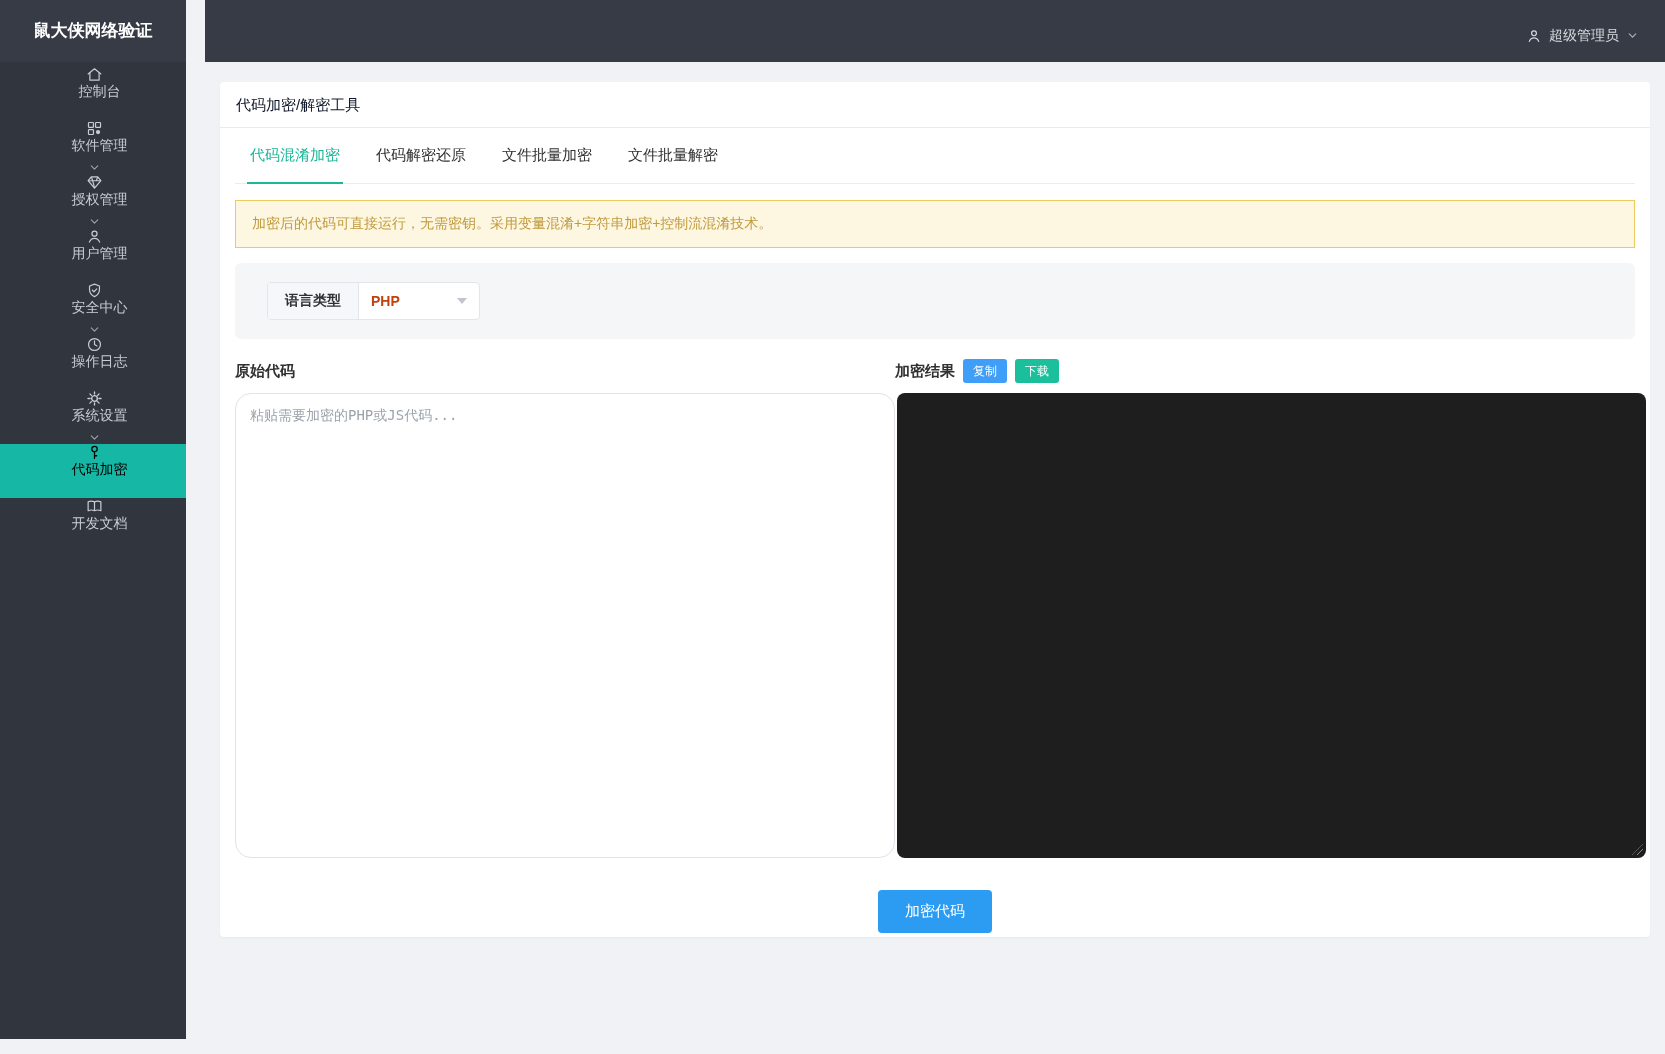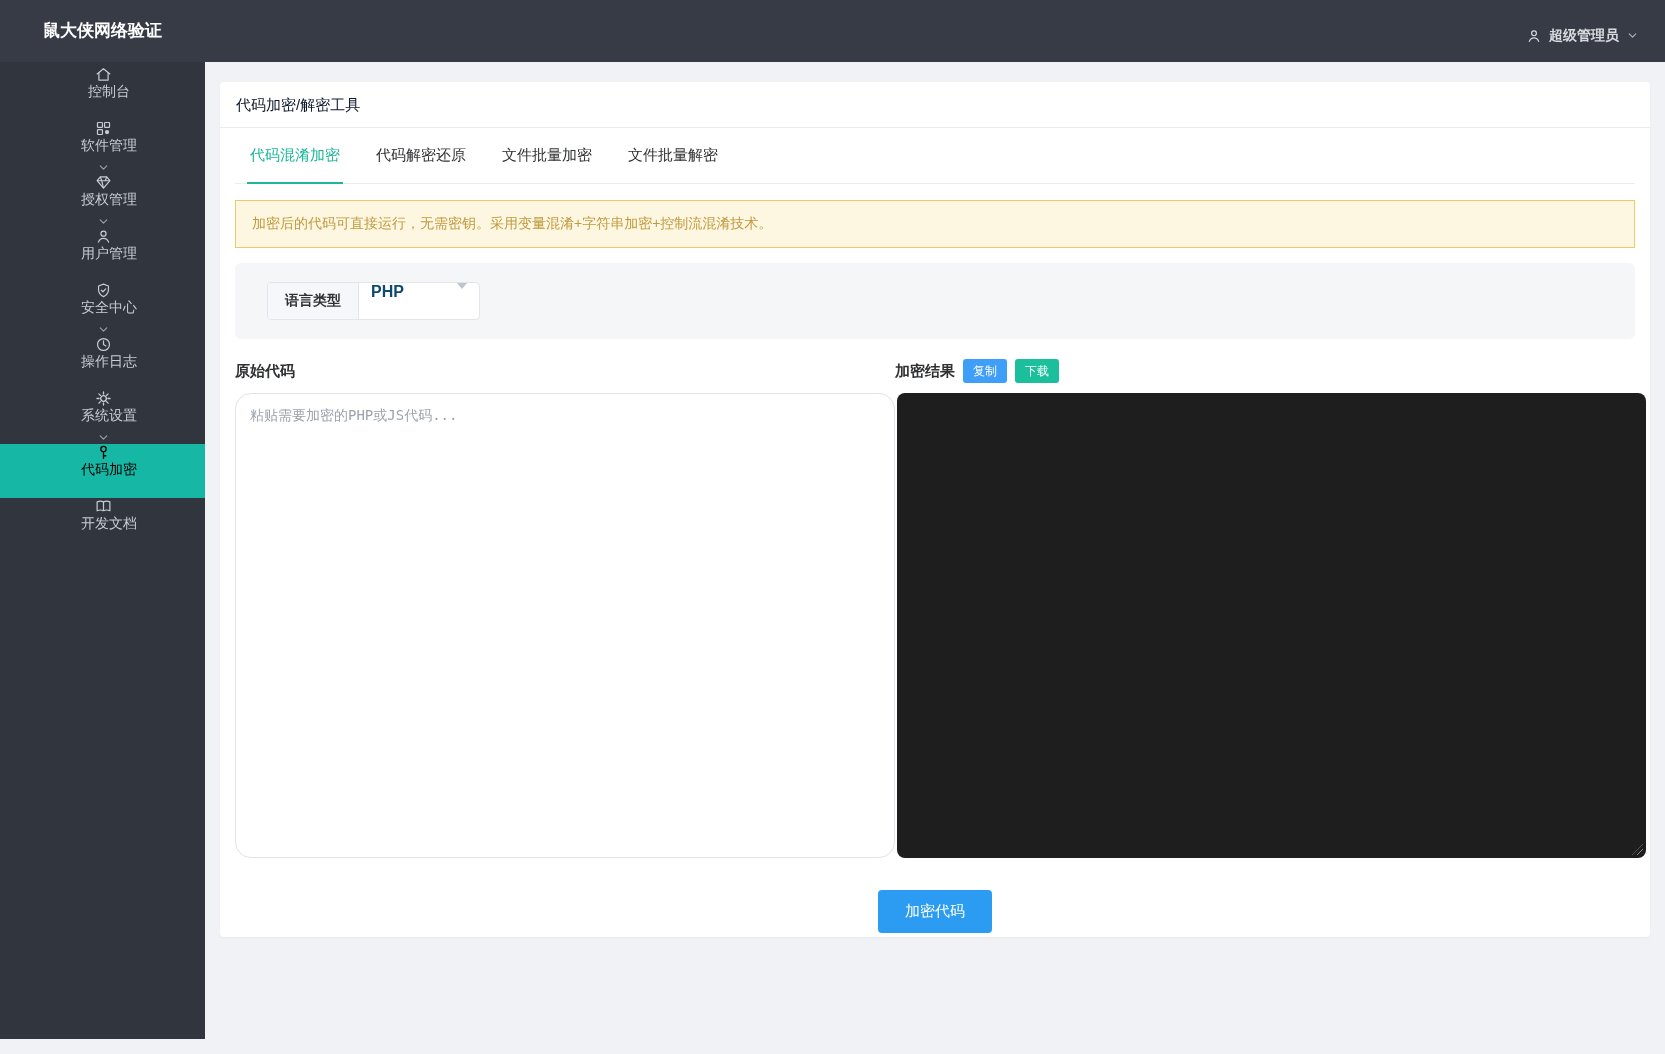--- a/index.html
+++ b/index.html
@@ -6,21 +6,21 @@
   html,body{
     margin:0; padding:0;
     width:1665px; height:1054px;
     overflow:hidden;
     background:#f0f2f5;
     font-family:"Liberation Sans","DejaVu Sans",sans-serif;
     color:#303133;
   }
   
   .sidebar{
-    position:fixed; left:0; top:0; bottom:15px; width:205px;
+    position:fixed; left:0; top:0; bottom:15px; width:186px;
     background:#30353e; z-index:5;
   }
   .logo{
     height:62px; line-height:62px; text-align:center;
     color:#ffffff; font-size:17px; font-weight:bold;
     background:#363b46;
   }
   .menu{ padding-top:4px; }
   .menu-item{
     height:54px; display:flex; align-items:center;
@@ -31,21 +31,20 @@
   .menu-item .lbl{ margin-left:11px; flex:1; }
   .menu-item .chev{ width:13px; height:13px; color:#99a0aa; }
   .menu-item.active{ background:#16b7a4; color:#000000; }
 
   
   .topbar{
     position:absolute; left:205px; right:0; top:0; height:71px;
     background:#363b46;
     display:flex; align-items:center; justify-content:flex-end;
     padding:0 26px;
-    font-weight:bold;
   }
   .user{
     display:flex; align-items:center; gap:7px;
     color:#d8dade; font-size:14px; cursor:pointer;
   }
   .user svg{ width:16px; height:16px; }
   .user .chev{ width:13px; height:13px; color:#aab0b9; }
 
   
   .content{
@@ -89,22 +88,22 @@
     display:inline-flex; height:38px;
     border:1px solid #e2e6eb; border-radius:4px; overflow:hidden;
     background:#ffffff;
   }
   .lang-label{
     background:#f5f7fa; display:flex; align-items:center;
     padding:0 17px; font-size:14px; color:#303133;
     border-right:1px solid #e2e6eb;
   }
   .lang-select{
-    width:120px; display:flex; align-items:flex-start; justify-content:space-between;
-    padding:0 12px; font-size:16px; color:#0c4a6e; cursor:pointer;
+    width:120px; display:flex; align-items:center; justify-content:space-between;
+    padding:0 12px; font-size:14px; color:#c2410c; cursor:pointer;
   }
   .caret{
     width:0; height:0;
     border-left:5px solid transparent; border-right:5px solid transparent;
     border-top:6px solid #c0c4cc;
   }
 
   .io-head{ margin:20px 15px 0; display:flex; align-items:center; }
   .io-head .col-l{ width:660px; font-size:15px; font-weight:bold; color:#303133; }
   .io-head .col-r{ flex:1; display:flex; align-items:center; gap:8px;

